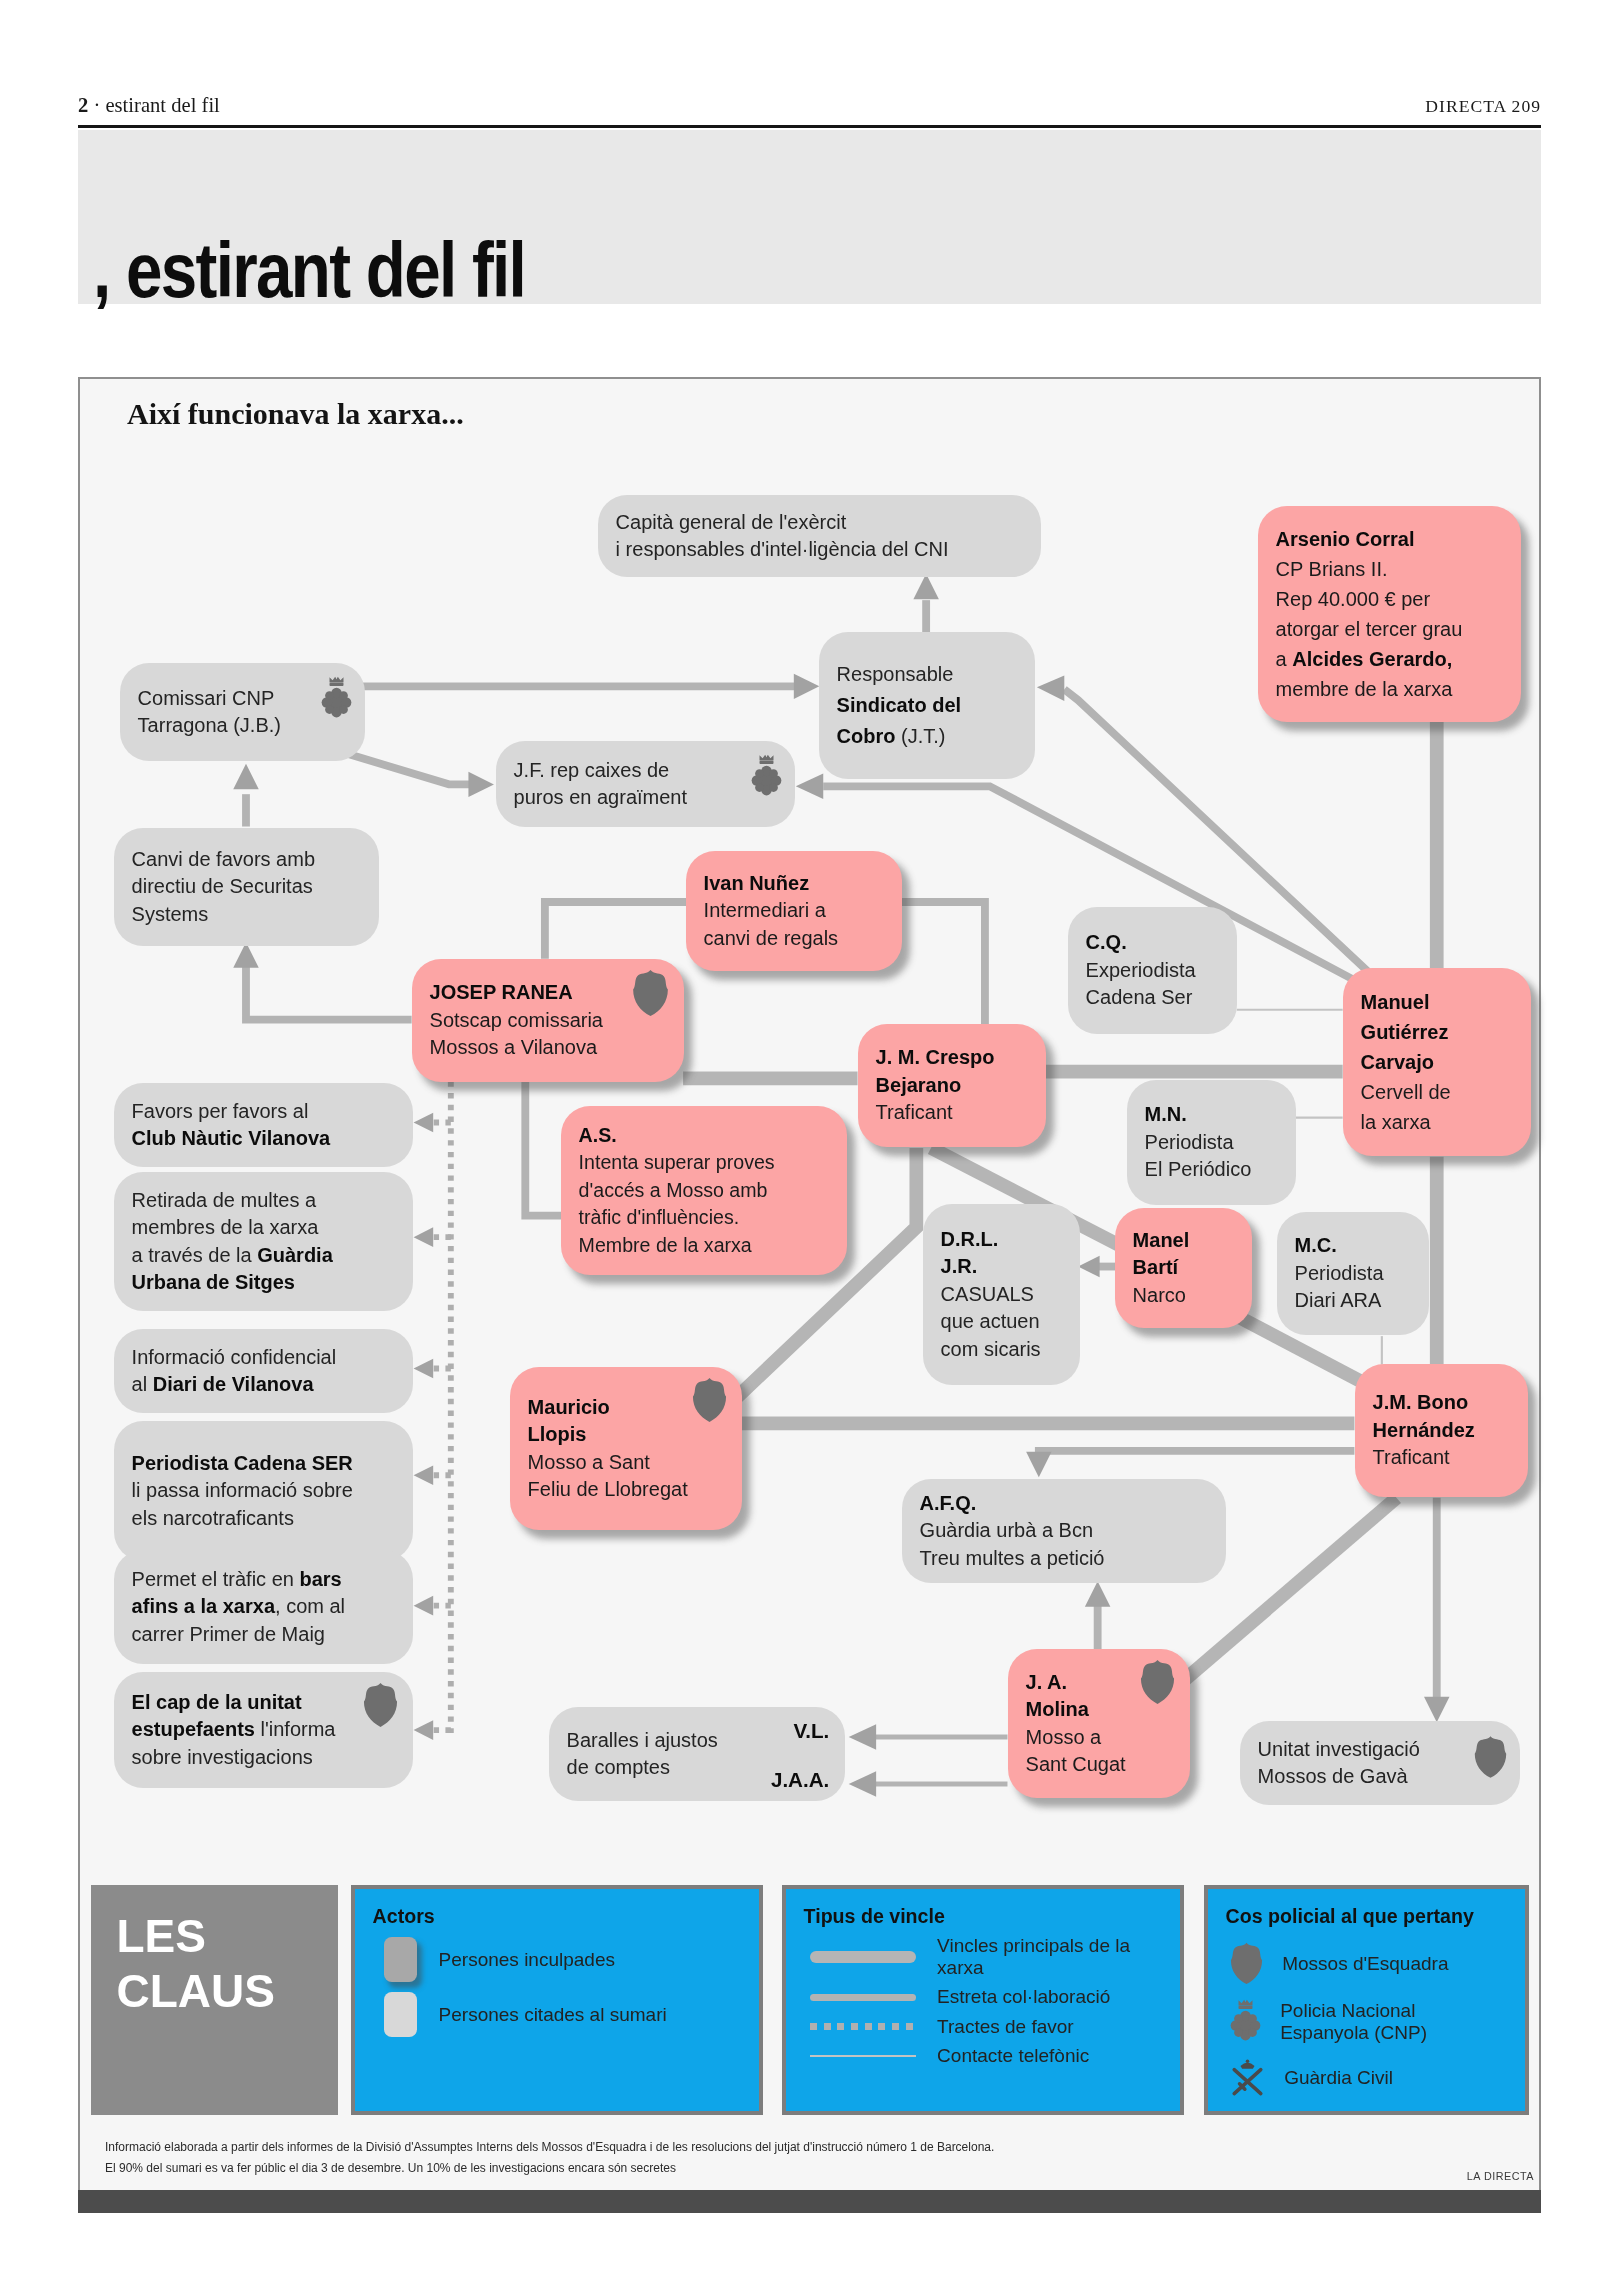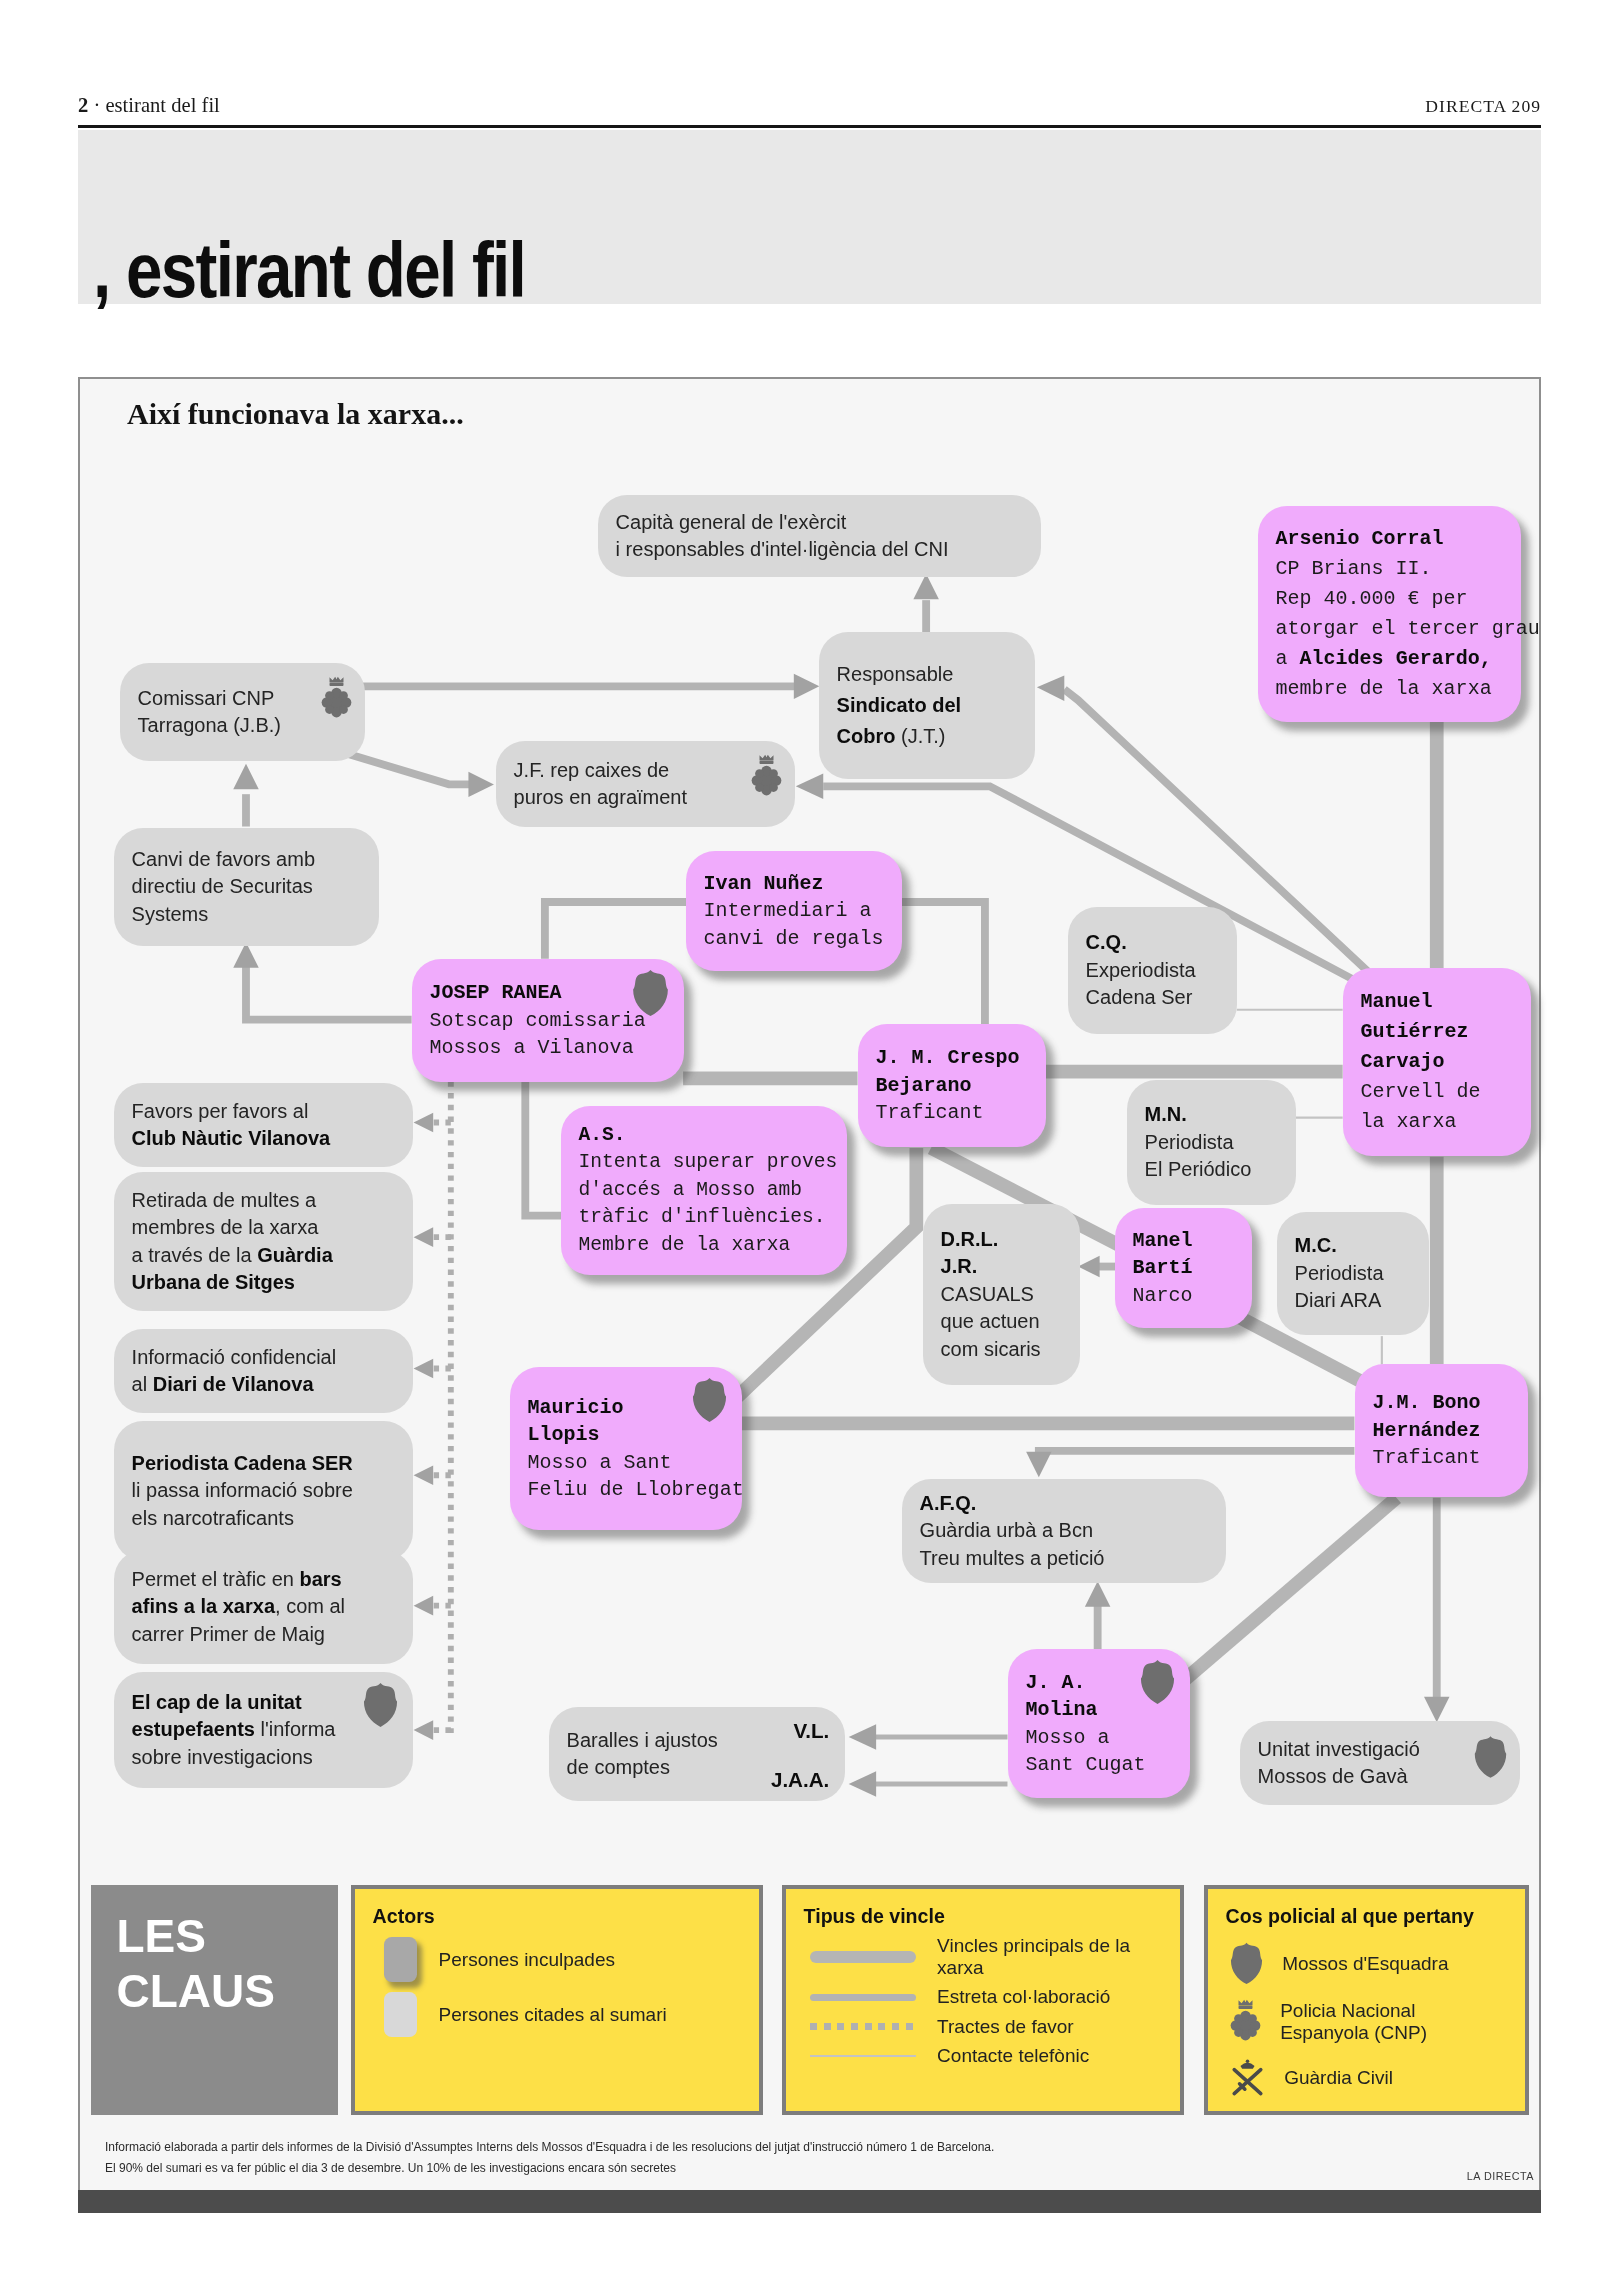--- a/index.html
+++ b/index.html
@@ -24,32 +24,32 @@
   .lk-sm{stroke:#b3b3b3;stroke-width:5;fill:none;}
   .lk-thin{stroke:#c3c3c3;stroke-width:2.2;fill:none;}
   .lk-dot{stroke:#aeaeae;stroke-width:6;fill:none;stroke-dasharray:5.5 6.5;}
   .arr{fill:#a2a2a2;stroke:none;}
 
   
   .node{position:absolute;border-radius:29px;padding:11.8px 17.6px;box-sizing:border-box;
         display:flex;flex-direction:column;justify-content:center;
         font-size:20px;line-height:27.4px;color:#242424;}
   .node.citat{background:#d8d8d8;}
-  .node.inculpat{background:#f0abfc;color:#1b1b1b;box-shadow:7.8px 8.8px 7.8px rgba(70,70,70,.45);font-family:Liberation Mono, monospace;}
+  .node.inculpat{background:#fca5a5;color:#1b1b1b;box-shadow:7.8px 8.8px 7.8px rgba(70,70,70,.45);}
   .node .nl{white-space:nowrap;}
   .node .b{font-weight:bold;color:#0c0c0c;}
   .badge{position:absolute;}
   .badge.tr{top:8.8px;right:12.7px;}
   .badge.mr{top:12.7px;right:10.8px;}
   .side{position:absolute;right:15.7px;font-weight:bold;color:#0c0c0c;font-size:20.6px;}
   .side.vl{top:9.8px;}
   .side.jaa{bottom:7.8px;}
 
   
-  .panel{position:absolute;top:1885px;height:230px;background:#fde047;border:4.9px solid #7d7d7d;box-sizing:border-box;}
+  .panel{position:absolute;top:1885px;height:230px;background:#0ea5e9;border:4.9px solid #7d7d7d;box-sizing:border-box;}
   .lesclaus{position:absolute;left:91px;top:1885px;width:247px;height:230px;background:#8b8b8b;box-sizing:border-box;
             color:#fff;font-weight:bold;font-size:46px;line-height:55px;padding:23.5px 0 0 25.5px;}
   .ptitle{font-weight:bold;font-size:19.6px;color:#111;margin:15.7px 0 3.9px 17.6px;}
   .prow{display:flex;align-items:center;margin:9.8px 0 0 29px;}
   .prow .plabel{font-size:19px;color:#222;margin-left:21.6px;line-height:21.6px;}
   .swatch{width:33px;height:45px;border-radius:7.8px;flex:0 0 auto;}
   .swatch.dark{background:#a8a8a8;box-shadow:4.9px 5.9px 4.9px rgba(70,70,70,.5);}
   .swatch.light{background:#d8d8d8;}
   .lsample{flex:0 0 auto;width:106px;}
   .ls-thick{height:12.7px;border-radius:6.9px;background:#b5b5b5;}

